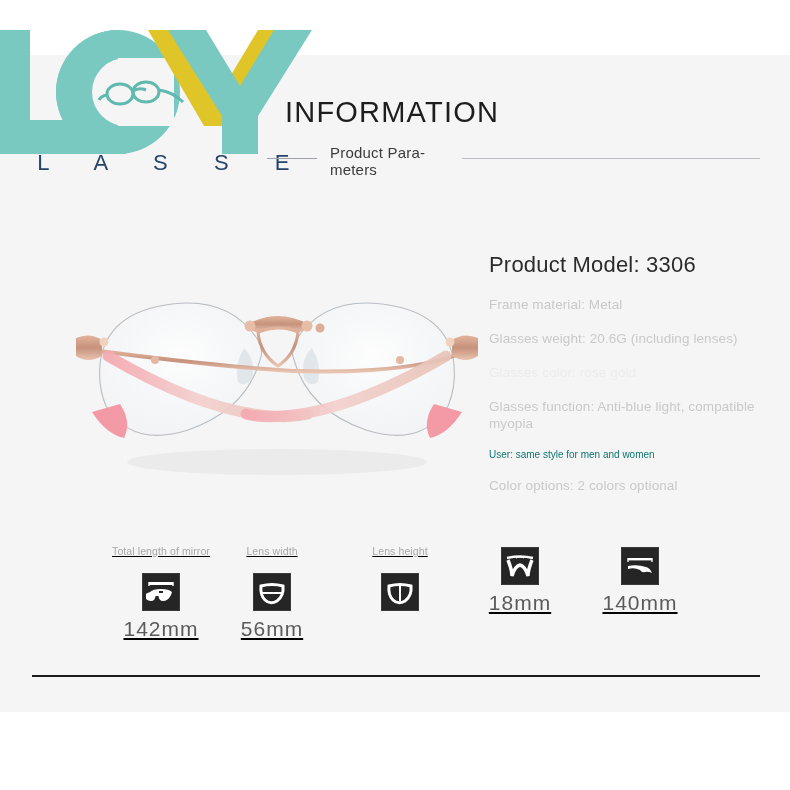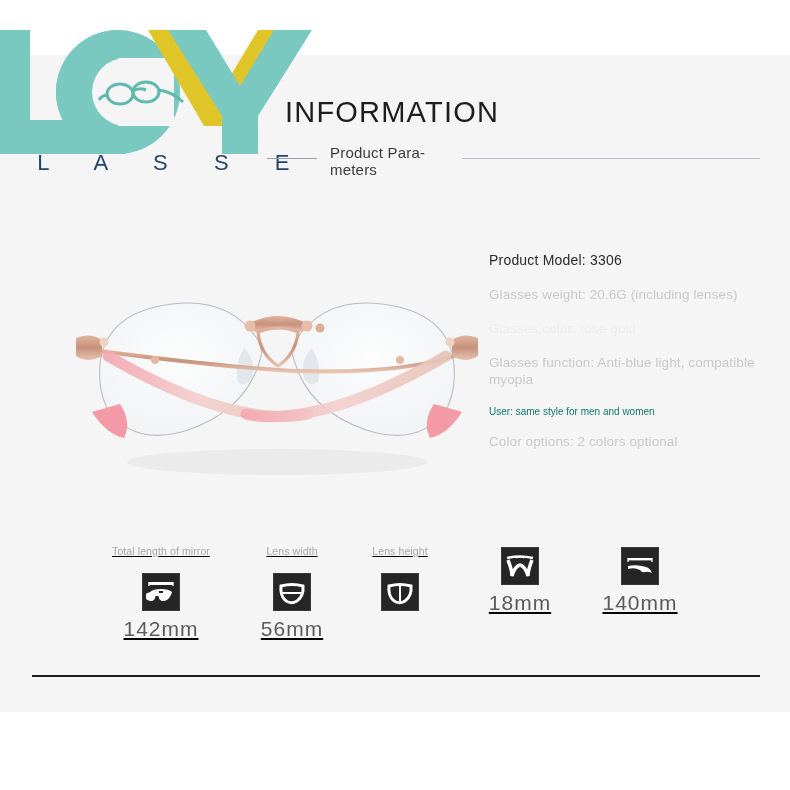--- a/index.html
+++ b/index.html
@@ -48,21 +48,21 @@
 
   
   .specs{position:absolute;left:489px;top:252px;width:300px;}
   .spec{
     font-size:13.5px;line-height:1.25;letter-spacing:.1px;
     margin-bottom:17px;
   }
   .spec.faint{color:#c9c9c9;}
   .spec.ghost{color:#ececed;}
   .spec-model{
-    font-size:14px;color:#2b2b2b;letter-spacing:.2px;
+    font-size:22px;color:#2b2b2b;letter-spacing:.2px;
     margin-bottom:19px;
   }
   .spec-user{
     font-size:10px;color:#0f766e;line-height:1.22;width:180px;
     margin-bottom:16px;
   }
 
   
   .measures{position:absolute;left:100px;top:545px;width:600px;height:105px;}
   .measure{position:absolute;width:130px;text-align:center;text-decoration:underline;}
@@ -178,20 +178,21 @@
       <path d="M46 70 q96 56 164 60 q20 2 36 -2" stroke="url(#temple)" stroke-width="11" fill="none" stroke-linecap="round" opacity="0.92"></path>
       <path d="M384 70 q-96 56 -164 60 q-20 2 -36 -2" stroke="url(#temple)" stroke-width="11" fill="none" stroke-linecap="round" opacity="0.92"></path>
 
       <path d="M30 126 q14 22 32 26 q8 -16 -4 -34 Z" fill="#f49aa6"></path>
       <path d="M400 126 q-14 22 -32 26 q-8 -16 4 -34 Z" fill="#f49aa6"></path>
     </svg>
   </div>
 
   <div class="specs">
     <div class="spec-model">Product Model: 3306</div>
+    <div class="spec faint">Frame material: Metal</div>
     <div class="spec faint">Glasses weight: 20.6G (including lenses)</div>
     <div class="spec ghost">Glasses color: rose gold</div>
     <div class="spec faint">Glasses function: Anti-blue light, compatible myopia</div>
     <div class="spec-user">User: same style for men and women</div>
     <div class="spec faint">Color options: 2 colors optional</div>
   </div>
 
   <div class="measures">
 
     <div class="measure" style="left:-4px;top:0;">
@@ -200,21 +201,21 @@
         <svg width="30" height="30" viewBox="0 0 30 30">
           <rect x="3" y="5" width="24" height="3" fill="#ffffff"></rect>
           <path d="M3 5 L3 9 M27 5 L27 9" stroke="#ffffff" stroke-width="1.4"></path>
           <path d="M4 15 q3 -3 11 -3 q8 0 11 3 l-1 3 q-3 6 -8 6 q-4 0 -4.5 -5 h-3 q-.5 5 -4.5 5 q-5 0 -8 -6 Z" fill="#ffffff"></path>
           <rect x="13" y="14" width="4" height="2" fill="#252525"></rect>
         </svg>
       </div>
       <div class="m-value">142mm</div>
     </div>
 
-    <div class="measure" style="left:127px;top:0;">
+    <div class="measure" style="left:107px;top:0;">
       <div class="m-label">Lens width</div>
       <div class="m-icon">
         <svg width="30" height="30" viewBox="0 0 30 30">
           <path d="M4 9 q11 -3 22 0 q1 10 -6 15 q-7 4 -12 -1 q-5 -5 -4 -14 Z" fill="none" stroke="#ffffff" stroke-width="3"></path>
           <rect x="5" y="15" width="20" height="2" fill="#ffffff"></rect>
         </svg>
       </div>
       <div class="m-value">56mm</div>
     </div>
 

